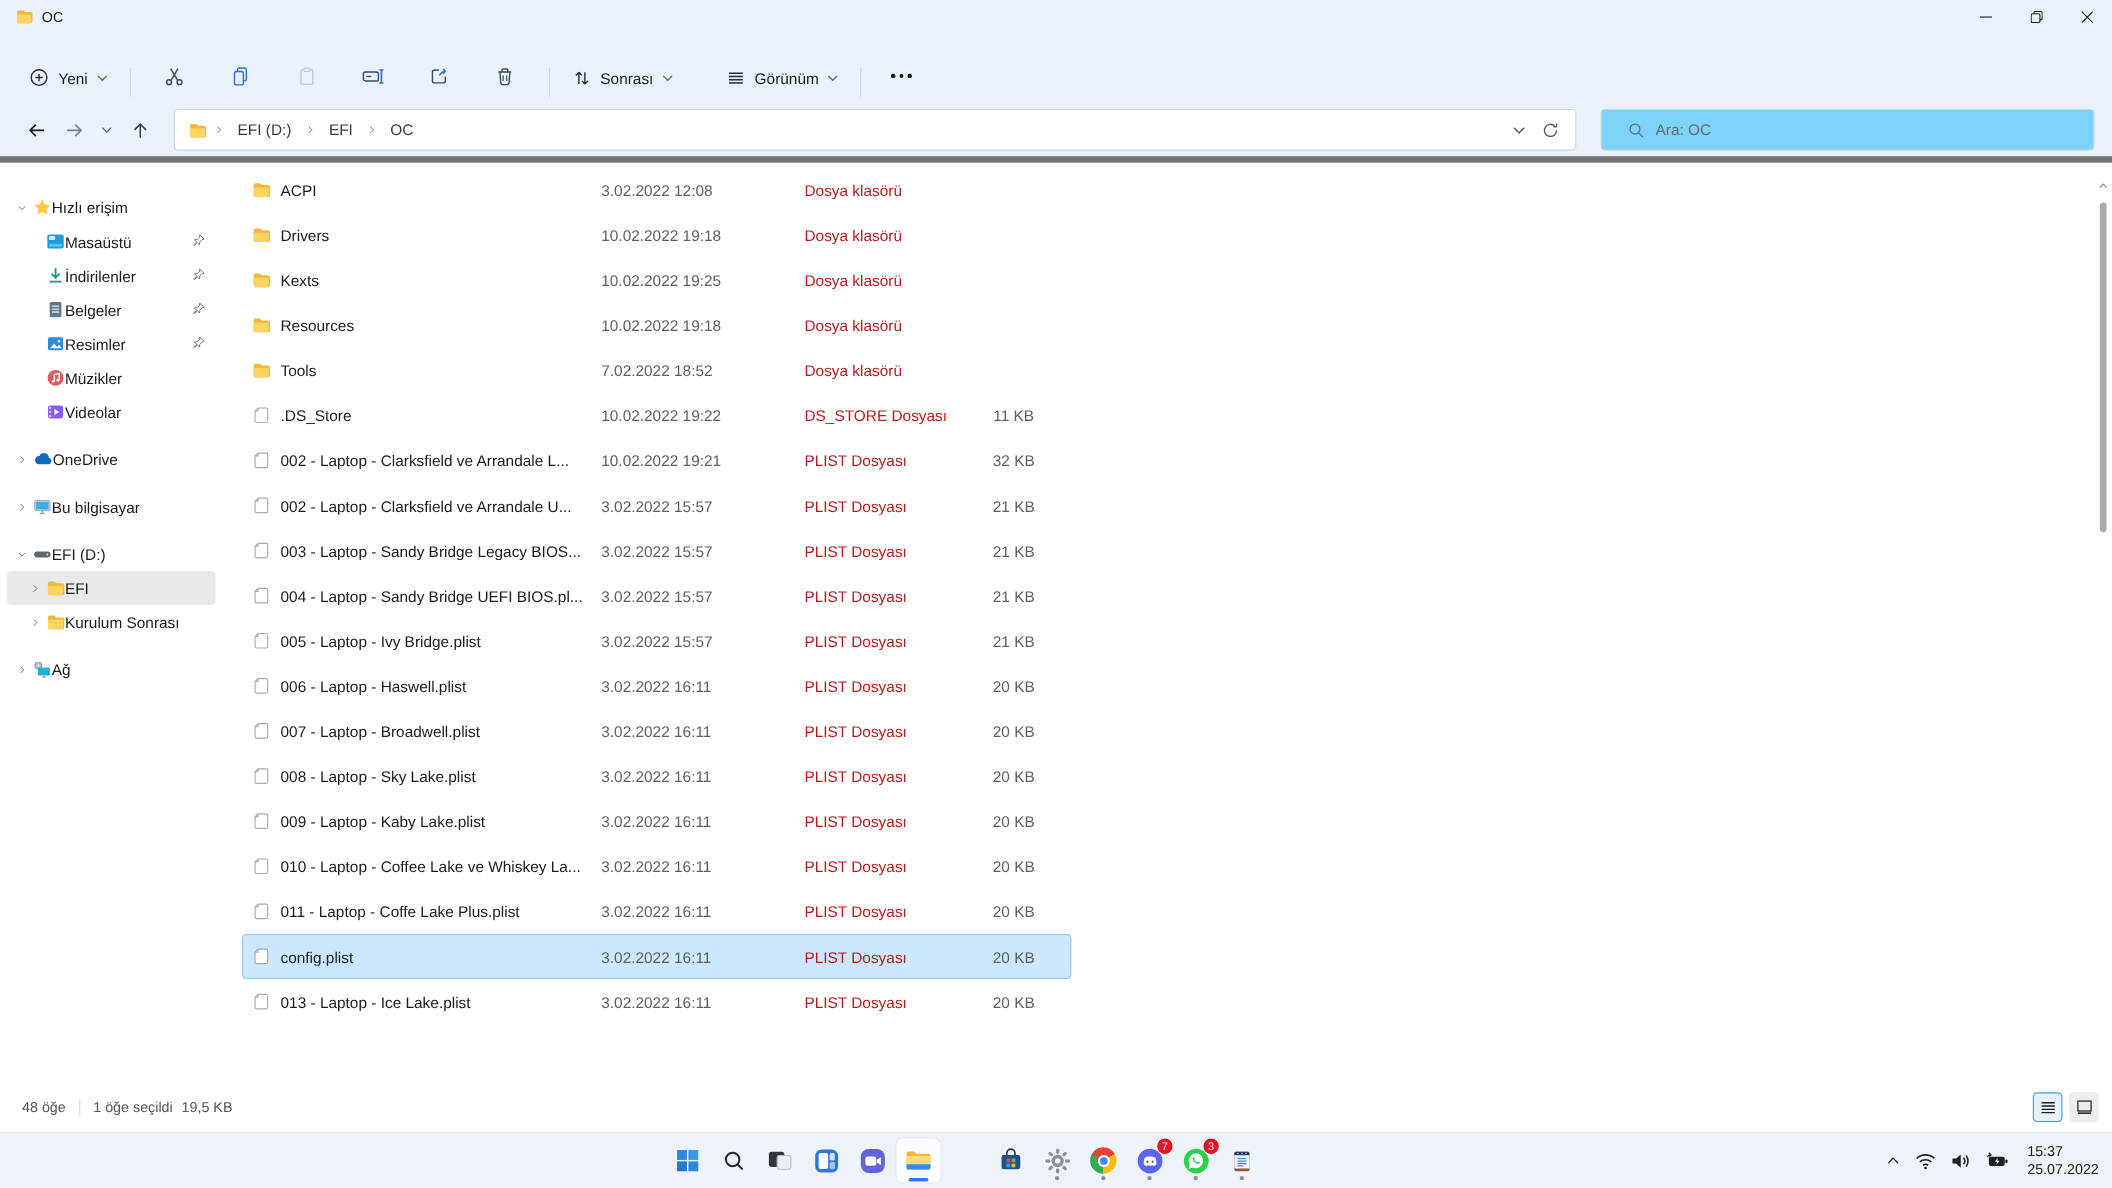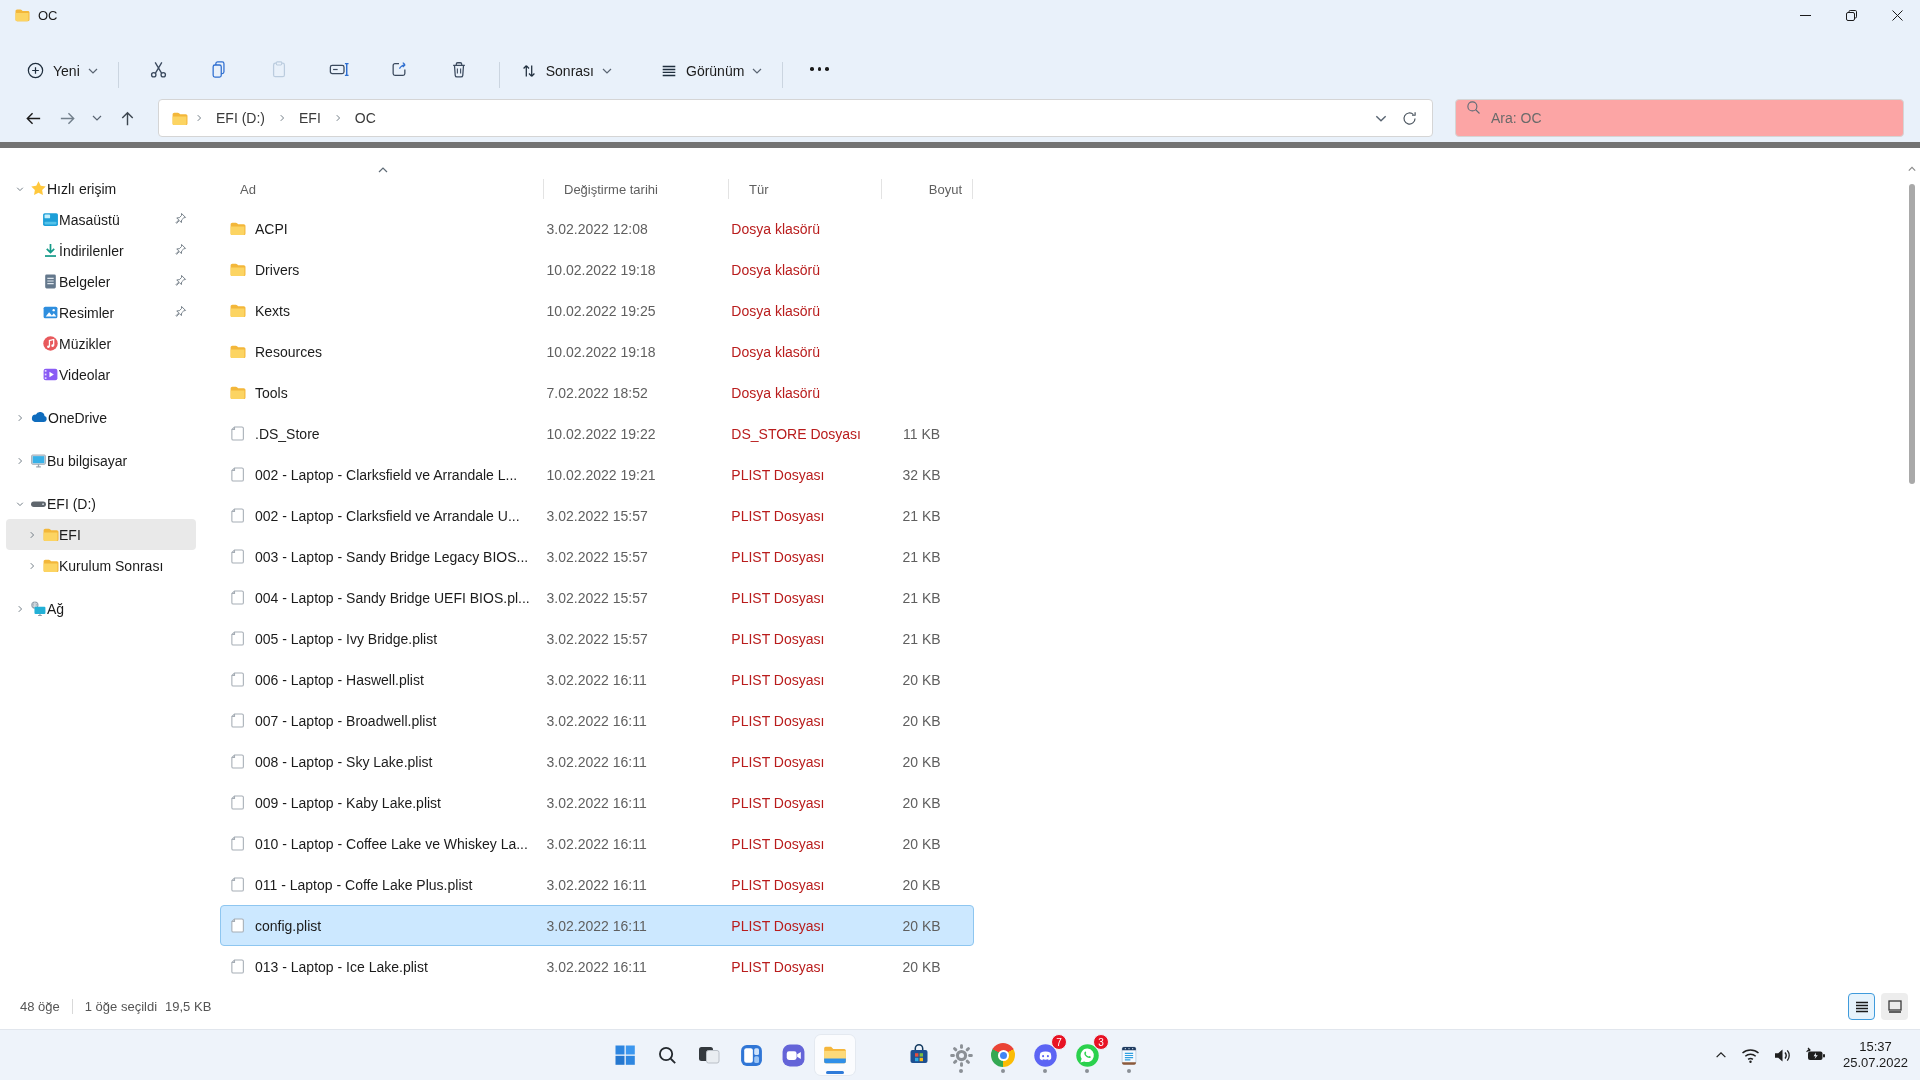--- a/index.html
+++ b/index.html
@@ -22,21 +22,21 @@
   .more-dots{display:flex;gap:4px;align-items:center}
   .more-dots i{width:3.5px;height:3.5px;border-radius:50%;background:#1b1b1b}
 
   .navbar{position:absolute;top:88px;left:0;right:0;height:60px;display:flex;align-items:center;padding:0 16px}
   .nav-btn{width:34px;height:34px;display:flex;align-items:center;justify-content:center;border-radius:4px}
   .addressbar{display:flex;align-items:center;height:38px;background:#fff;border:1px solid #d5d5d5;border-radius:4px;margin-left:14px;width:1275px;padding:0 8px}
   .crumbs{display:flex;align-items:center;gap:2px;flex:1;padding-left:4px}
   .crumb{padding:4px 8px;border-radius:3px;color:#3a3a3a;white-space:nowrap}
   .crumb-sep{display:flex;align-items:center;padding:0 2px}
   .addr-actions{display:flex;align-items:center;gap:14px;padding-right:6px}
-  .searchbox{display:flex;height:38px;background:#fca5a5;border:1px solid #d5d5d5;border-radius:4px;margin-left:22px;flex:1;padding:0 10px;gap:10px}
+  .searchbox{display:flex;align-items:center;height:38px;background:#7dd3fc;border:1px solid #d5d5d5;border-radius:4px;margin-left:22px;flex:1;padding:0 24px;gap:10px}
   .searchbox input{border:none;outline:none;font-family:"Liberation Sans",sans-serif;font-size:14px;width:100%;background:transparent;color:#1b1b1b}
   .searchbox input::placeholder{color:#6a6a6a;opacity:1}
 
   
   .sidebar{position:absolute;left:0;top:148px;width:204px;bottom:88px;background:#fff;padding-top:25px;overflow:hidden}
   .side-item{height:31px;display:flex;align-items:center;margin:0 8px 0 6px;border-radius:4px;position:relative;padding-left:4px}
   .side-item.section{margin-top:12px}
   .side-item.selected{background:#e9e9e9}
   .side-item .chev{width:20px;display:flex;justify-content:center;align-items:center;flex:0 0 20px}
   .side-item.lvl1{padding-left:16px}
@@ -77,21 +77,21 @@
   .task-slot{width:40px;height:40px;border-radius:6px;display:flex;align-items:center;justify-content:center;position:relative;margin:0 1px}
   .task-slot.active{background:rgba(255,255,255,.75);box-shadow:0 0 0 1px rgba(0,0,0,.04)}
   .task-slot.active::after{content:"";position:absolute;bottom:1px;left:50%;transform:translateX(-50%);width:18px;height:3px;border-radius:2px;background:#2f7bd9}
   .task-slot .run-dot{position:absolute;bottom:2px;left:50%;transform:translateX(-50%);width:4px;height:4px;border-radius:50%;background:#8b9096}
   .task-gap{width:42px}
   .badge{position:absolute;top:-1px;right:-2px;min-width:16px;height:16px;border-radius:8px;background:#e81224;color:#fff;font-size:10px;display:flex;align-items:center;justify-content:center;padding:0 3px;border:1.5px solid #eef3fa}
   .chrome-ball{width:24px;height:24px;border-radius:50%;background:conic-gradient(from -60deg,#ea4335 0 120deg,#fbbc05 0 240deg,#34a853 0 360deg);position:relative}
   .chrome-ball::before{content:"";position:absolute;inset:6.5px;background:#fff;border-radius:50%}
   .chrome-ball::after{content:"";position:absolute;inset:8.5px;background:#4285f4;border-radius:50%}
   .tray{position:absolute;right:6px;top:0;height:100%;display:flex;align-items:center;gap:13px;padding-right:6px}
-  .clock{text-align:center;font-size:13px;line-height:16px;color:#1b1b1b;margin-left:4px}
+  .clock{text-align:left;font-size:13px;line-height:16px;color:#1b1b1b;margin-left:4px}
 </style>
 </head>
 <body>
 
 <div class="chrome">
 
   <div class="titlebar">
     <span style="display:flex">
       <svg width="16" height="16" viewBox="0 0 16 16">
           <path d="M1.5 4.2c0-.9.7-1.7 1.6-1.7h3.3c.5 0 .9.2 1.2.5l1 1h5.3c.9 0 1.6.7 1.6 1.6v7c0 .9-.7 1.6-1.6 1.6H3.1c-.9 0-1.6-.7-1.6-1.6z" fill="#f3b73a"></path>
@@ -453,29 +453,20 @@
           <path d="M2 4.8h5.2M4.6 1.4v6.8M2.4 3c1.4 1 3 1 4.4 0M2.4 6.6c1.4-1 3-1 4.4 0" stroke="#e8edf2" stroke-width="0.7" fill="none"></path>
           <rect x="4.2" y="6.4" width="10.3" height="6.8" rx="1" fill="#23b0d6"></rect>
           <path d="M7.6 14.6h3.5M9.4 13.2v1.4" stroke="#8f9ca8" stroke-width="1.1"></path>
         </svg>
       </span>
       <span class="slabel">Ağ</span>
     </div>
   </div>
 
 <div class="content">
-  <div class="list-header" id="list-header">
-    <span class="sort-caret"><svg width="10" height="6" viewBox="0 0 10 6">
-          <path d="M1 5l4-4 4 4" fill="none" stroke="#5f6b76" stroke-width="1.2"></path>
-        </svg></span>
-  <div class="hcell col-0">Ad</div>
-      <div class="hcell col-1">Değiştirme tarihi</div>
-      <div class="hcell col-2">Tür</div>
-      <div class="hcell col-3">Boyut</div>
-    </div>
   <div class="rows" id="rows">
       <div class="row">
         <div class="cell c0">
           <span class="ficon" style="display: flex;">
             <svg width="17" height="17" viewBox="0 0 16 16">
               <path d="M1.5 4.2c0-.9.7-1.7 1.6-1.7h3.3c.5 0 .9.2 1.2.5l1 1h5.3c.9 0 1.6.7 1.6 1.6v7c0 .9-.7 1.6-1.6 1.6H3.1c-.9 0-1.6-.7-1.6-1.6z" fill="#f3b73a"></path>
               <path d="M1.5 6.1h13v6.5c0 .9-.7 1.6-1.6 1.6H3.1c-.9 0-1.6-.7-1.6-1.6z" fill="#fcd462"></path>
             </svg>
           </span>
           <span>ACPI</span>

